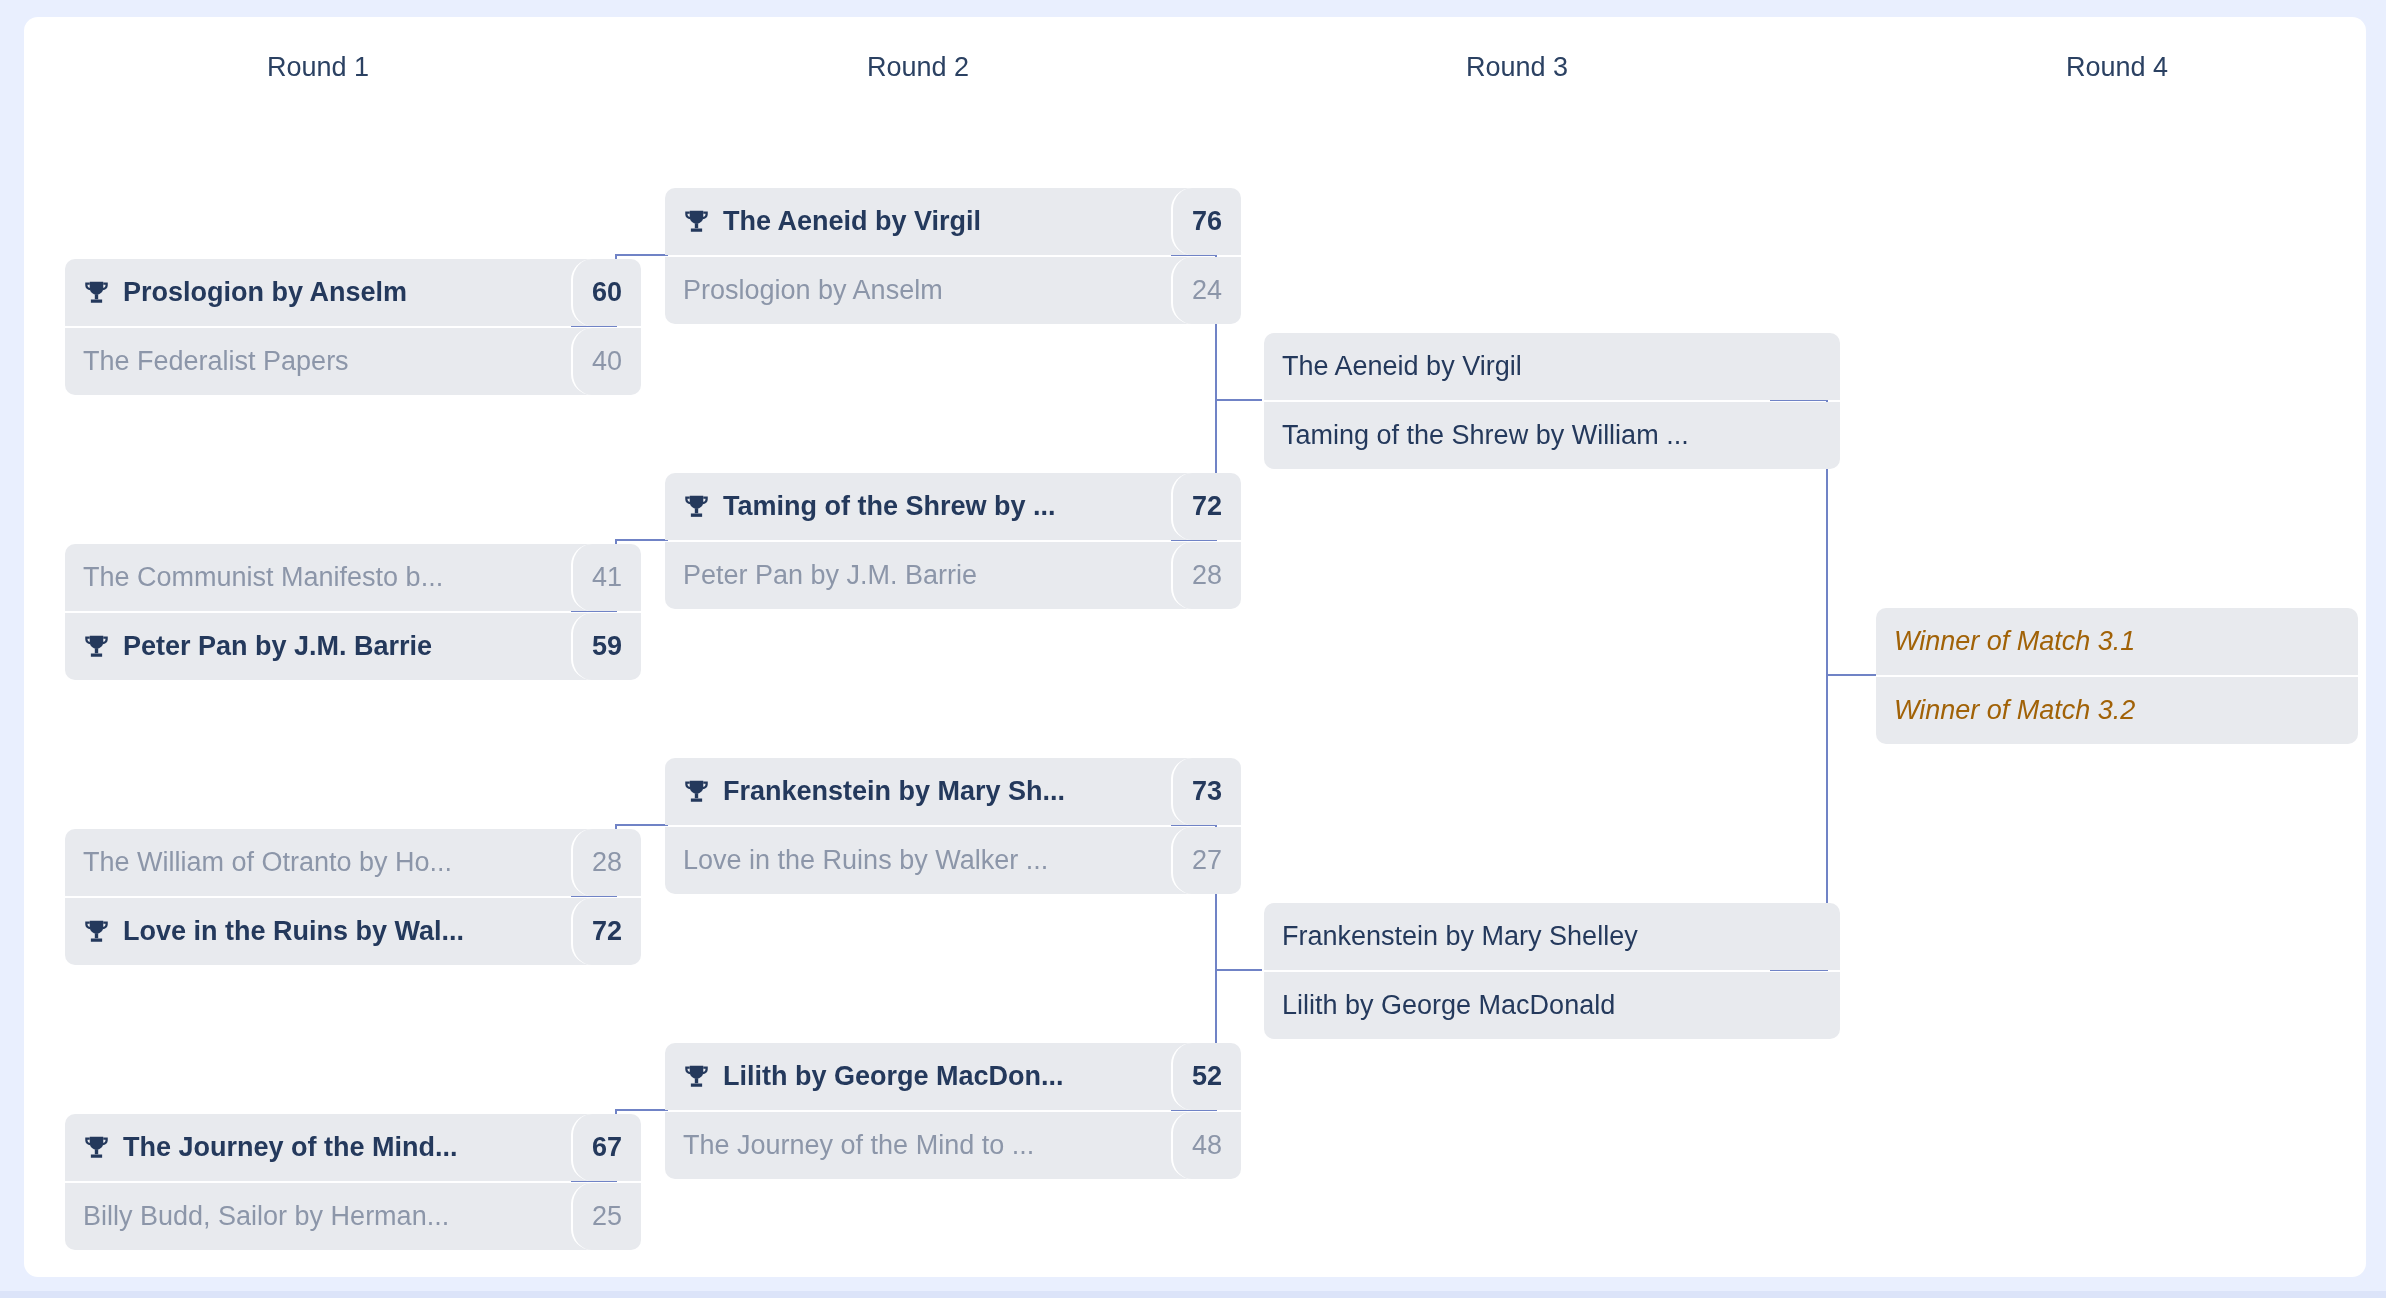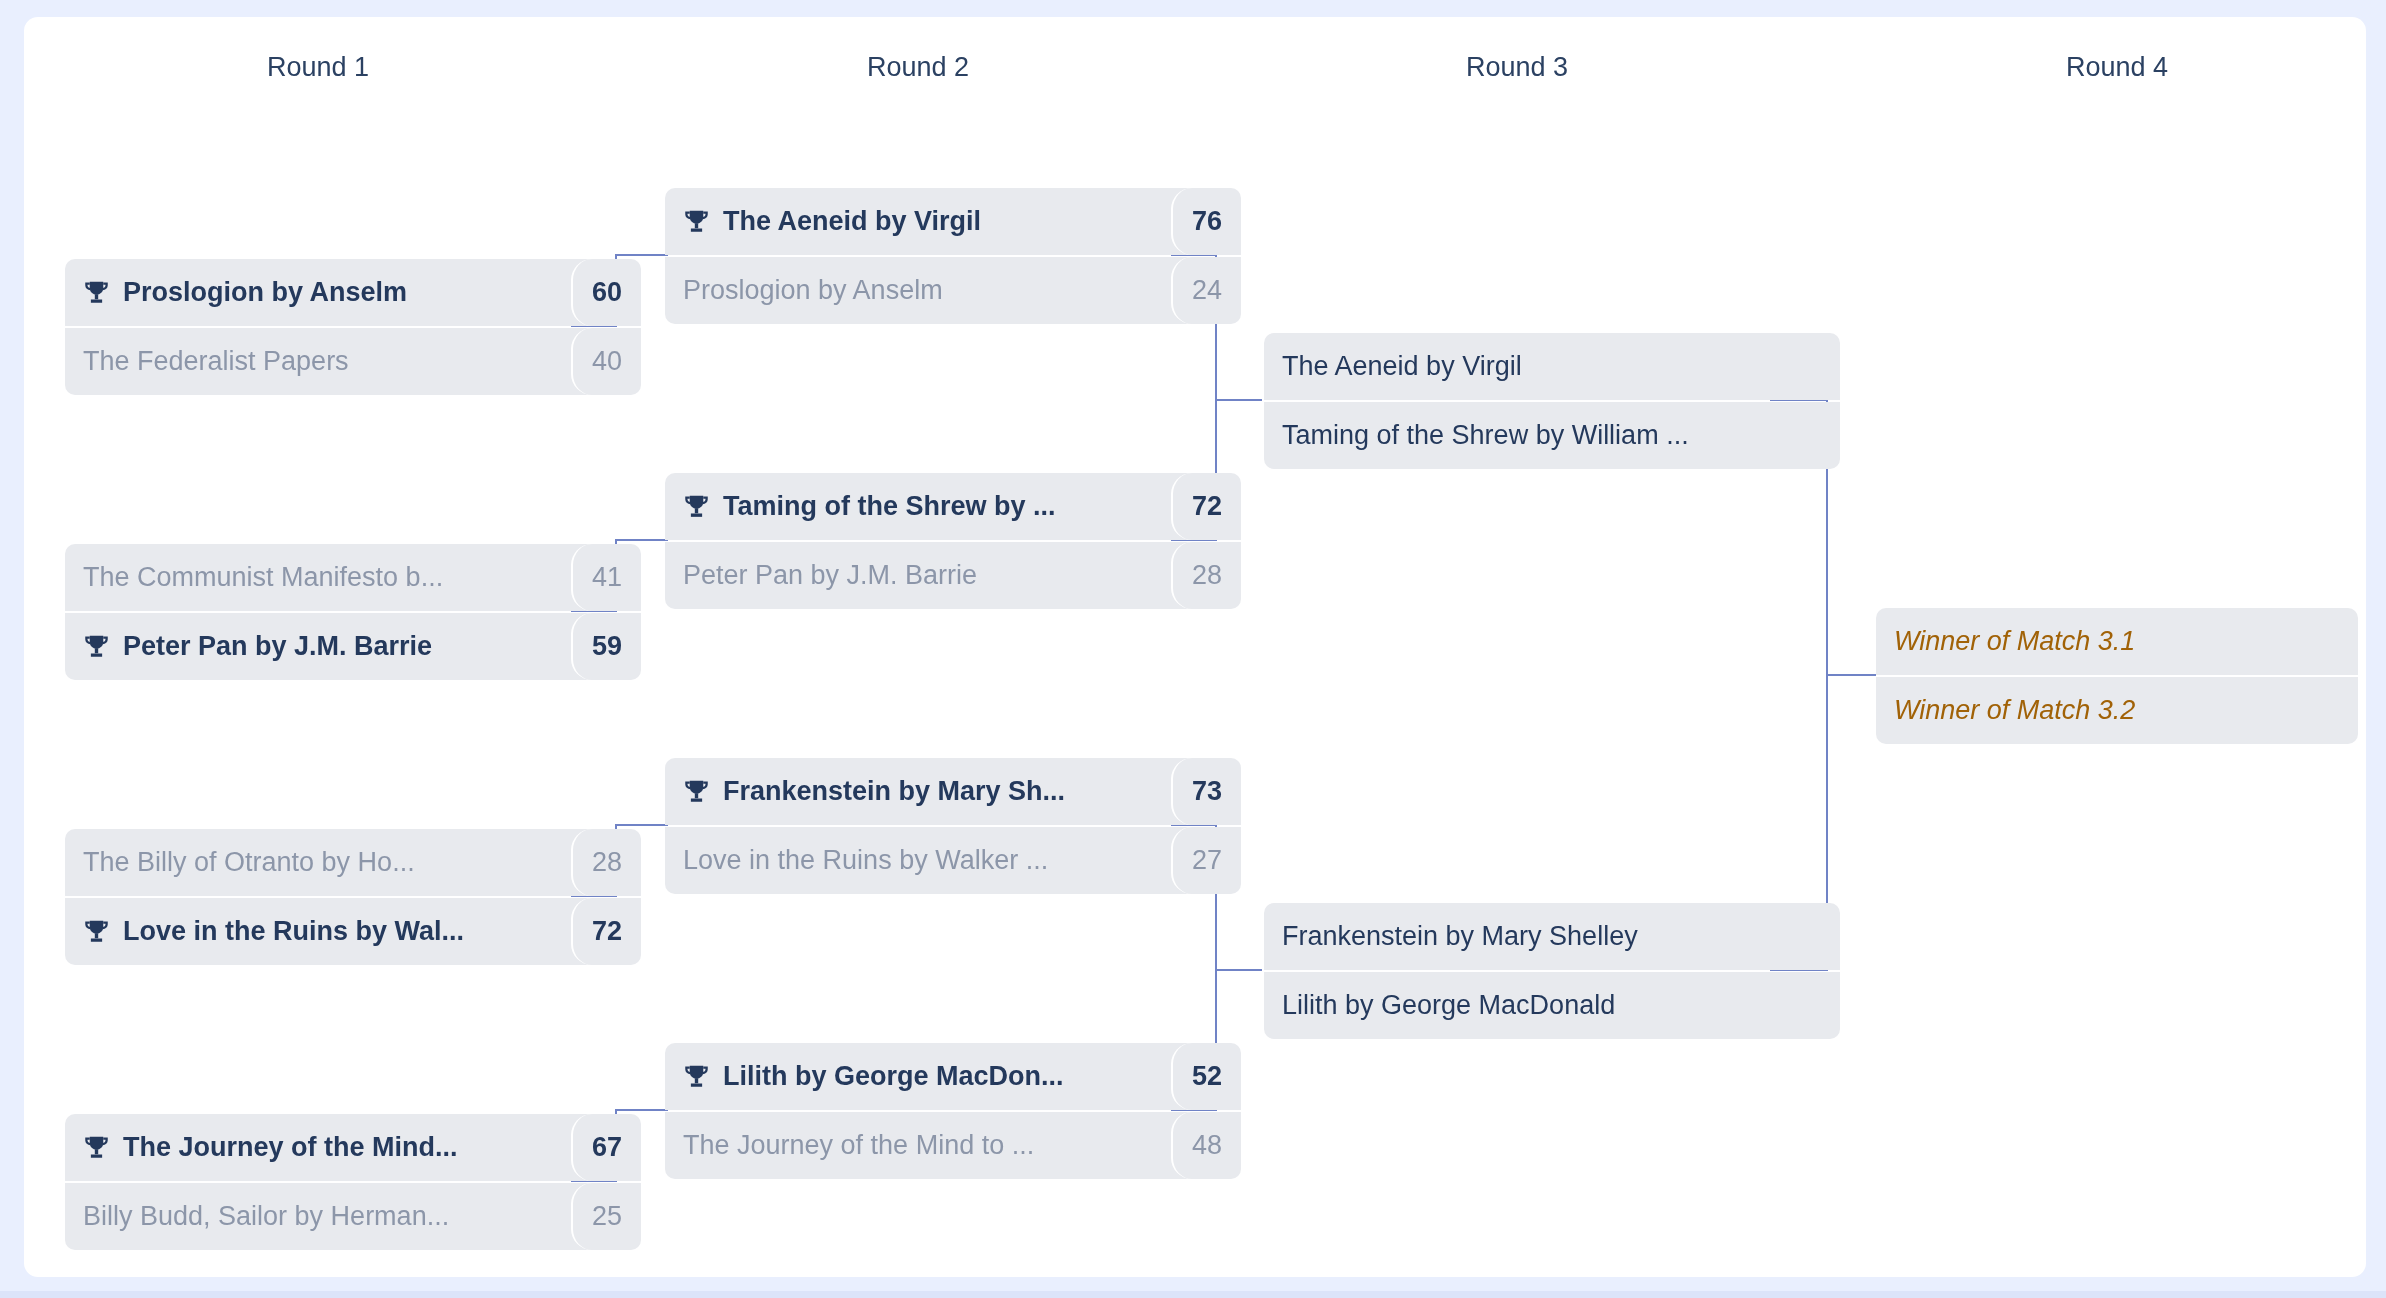--- a/index.html
+++ b/index.html
@@ -119,21 +119,21 @@
         <span>Peter Pan by J.M. Barrie</span>
       </div>
       <div class="score">59</div>
     </div>
   </div>
 
   <div class="match" style="left:65px;top:829px">
     <div class="team loser">
       <div class="name">
 
-        <span>The Billy of Otranto by Ho...</span>
+        <span>The William of Otranto by Ho...</span>
       </div>
       <div class="score">28</div>
     </div>
     <div class="team winner">
       <div class="name">
         <svg class="trophy" viewBox="0 0 24 24" fill="none">
           <path d="M6 2.5h12V8a6 6 0 0 1-12 0V2.5z" fill="currentColor"></path>
           <path d="M6 4H3v1.5A3.5 3.5 0 0 0 6.5 9" stroke="currentColor" stroke-width="2"></path>
           <path d="M18 4h3v1.5A3.5 3.5 0 0 1 17.5 9" stroke="currentColor" stroke-width="2"></path>
           <path d="M12 13.5V18" stroke="currentColor" stroke-width="3"></path>

